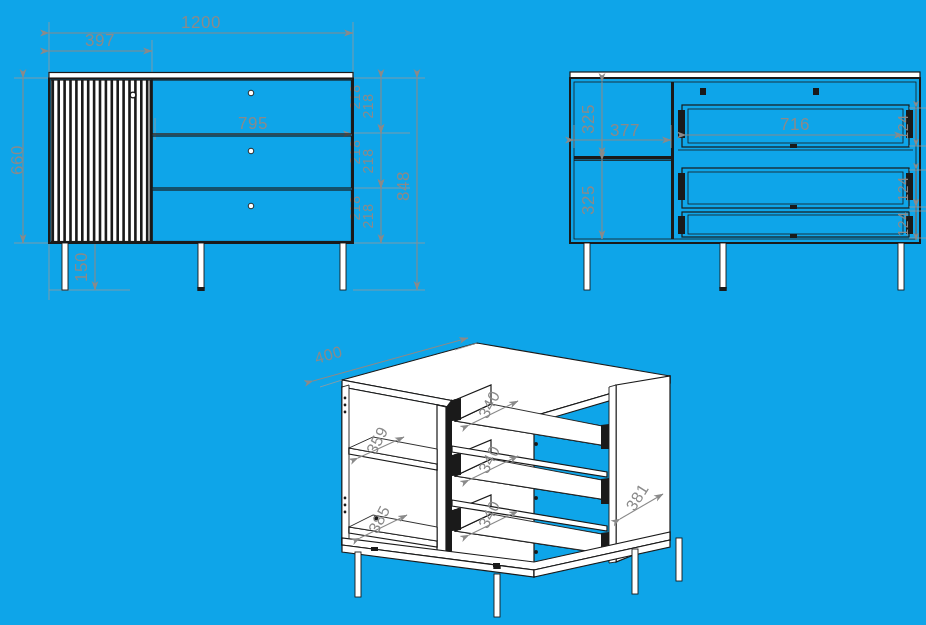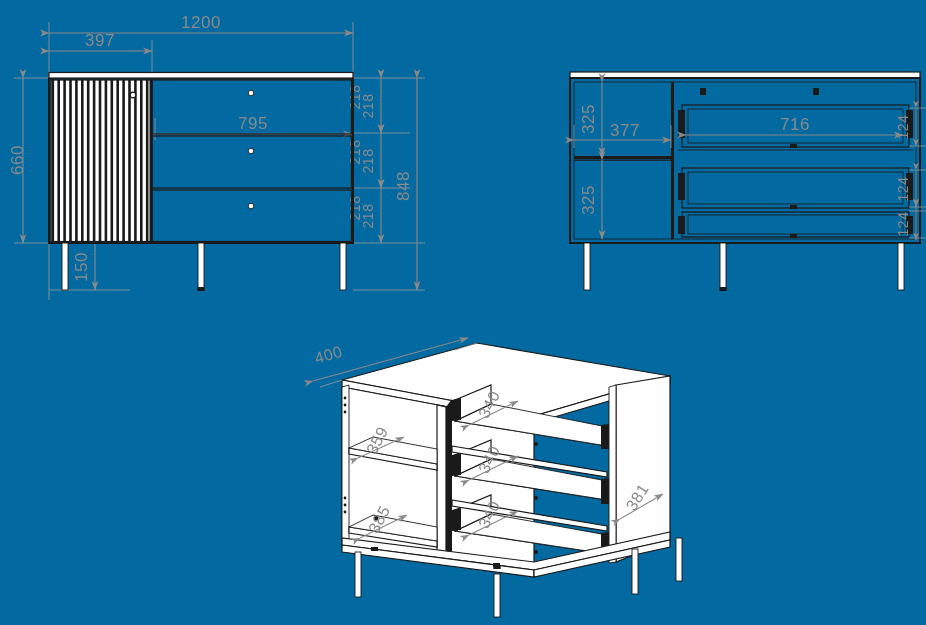--- a/index.html
+++ b/index.html
@@ -7,21 +7,21 @@
     padding: 0;
     background: #ffffff;
   }
   body {
     font-family: "Liberation Sans", sans-serif;
   }
   #sheet {
     position: relative;
     width: 926px;
     height: 625px;
-    background: #0369a1;
+    background: #0ea5e9;
     overflow: hidden;
   }
   #sheet svg {
     position: absolute;
     left: 0;
     top: 0;
   }
   .dimtxt {
     font-family: "Liberation Sans", sans-serif;
     fill: #8a8a8a;

